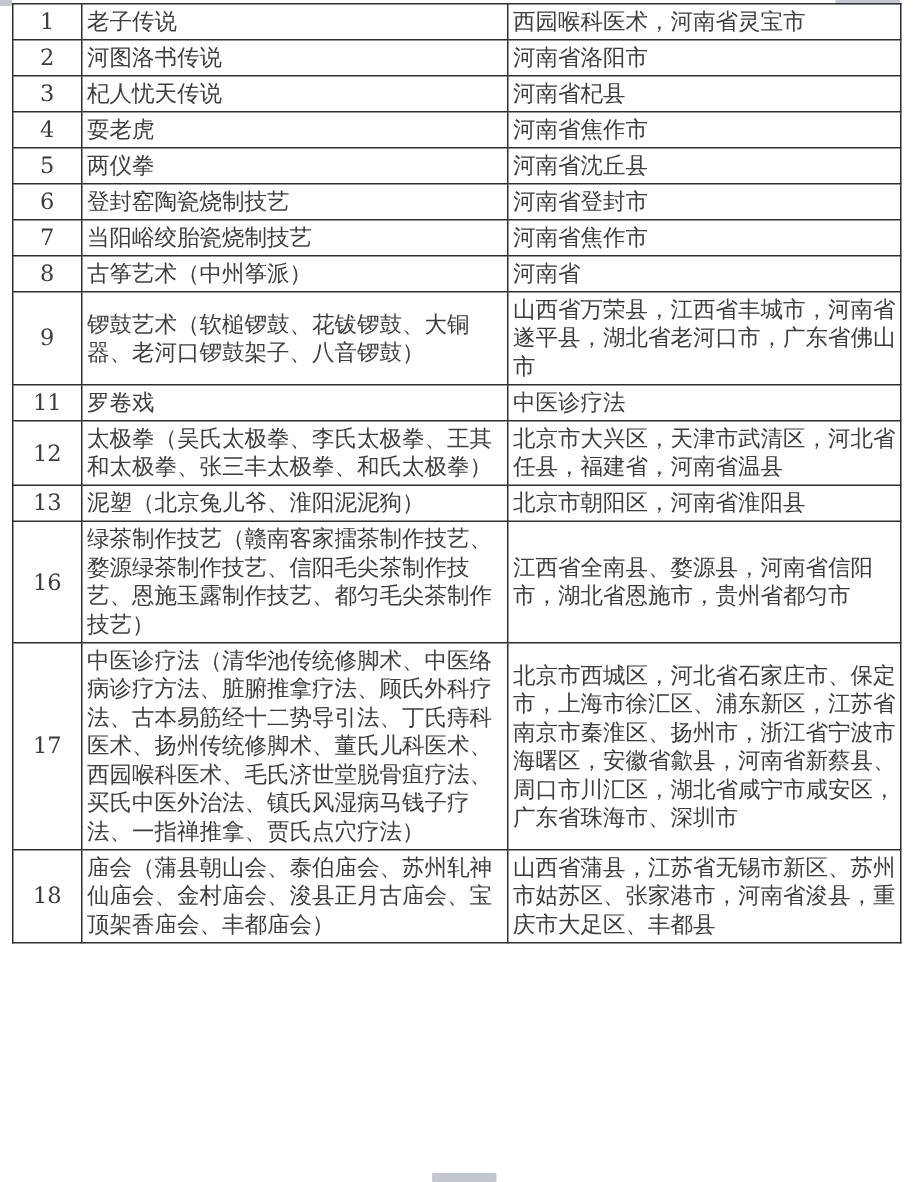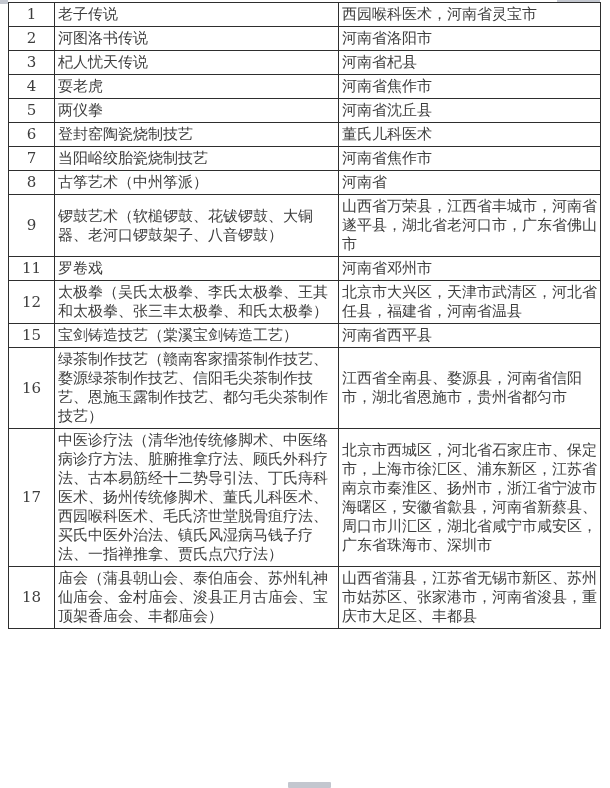--- a/index.html
+++ b/index.html
@@ -84,51 +84,51 @@
         <td class="regions">河南省焦作市</td>
       </tr>
       <tr>
         <td class="num">5</td>
         <td class="name">两仪拳</td>
         <td class="regions">河南省沈丘县</td>
       </tr>
       <tr>
         <td class="num">6</td>
         <td class="name">登封窑陶瓷烧制技艺</td>
-        <td class="regions">董氏儿科医术</td>
+        <td class="regions">河南省登封市</td>
       </tr>
       <tr>
         <td class="num">7</td>
         <td class="name">当阳峪绞胎瓷烧制技艺</td>
         <td class="regions">河南省焦作市</td>
       </tr>
       <tr>
         <td class="num">8</td>
         <td class="name">古筝艺术（中州筝派）</td>
         <td class="regions">河南省</td>
       </tr>
       <tr>
         <td class="num">9</td>
         <td class="name">锣鼓艺术（软槌锣鼓、花钹锣鼓、大铜器、老河口锣鼓架子、八音锣鼓）</td>
         <td class="regions">山西省万荣县，江西省丰城市，河南省遂平县，湖北省老河口市，广东省佛山市</td>
       </tr>
       <tr>
         <td class="num">11</td>
         <td class="name">罗卷戏</td>
-        <td class="regions">河南省邓州市</td>
+        <td class="regions">中医诊疗法</td>
       </tr>
       <tr>
         <td class="num">12</td>
         <td class="name">太极拳（吴氏太极拳、李氏太极拳、王其和太极拳、张三丰太极拳、和氏太极拳）</td>
         <td class="regions">北京市大兴区，天津市武清区，河北省任县，福建省，河南省温县</td>
       </tr>
       <tr>
-        <td class="num">15</td>
-        <td class="name">宝剑铸造技艺（棠溪宝剑铸造工艺）</td>
-        <td class="regions">河南省西平县</td>
+        <td class="num">13</td>
+        <td class="name">泥塑（北京兔儿爷、淮阳泥泥狗）</td>
+        <td class="regions">北京市朝阳区，河南省淮阳县</td>
       </tr>
       <tr>
         <td class="num">16</td>
         <td class="name">绿茶制作技艺（赣南客家擂茶制作技艺、婺源绿茶制作技艺、信阳毛尖茶制作技艺、恩施玉露制作技艺、都匀毛尖茶制作技艺）</td>
         <td class="regions">江西省全南县、婺源县，河南省信阳市，湖北省恩施市，贵州省都匀市</td>
       </tr>
       <tr>
         <td class="num">17</td>
         <td class="name">中医诊疗法（清华池传统修脚术、中医络病诊疗方法、脏腑推拿疗法、顾氏外科疗法、古本易筋经十二势导引法、丁氏痔科医术、扬州传统修脚术、董氏儿科医术、西园喉科医术、毛氏济世堂脱骨疽疗法、买氏中医外治法、镇氏风湿病马钱子疗法、一指禅推拿、贾氏点穴疗法）</td>
         <td class="regions">北京市西城区，河北省石家庄市、保定市，上海市徐汇区、浦东新区，江苏省南京市秦淮区、扬州市，浙江省宁波市海曙区，安徽省歙县，河南省新蔡县、周口市川汇区，湖北省咸宁市咸安区，广东省珠海市、深圳市</td>

